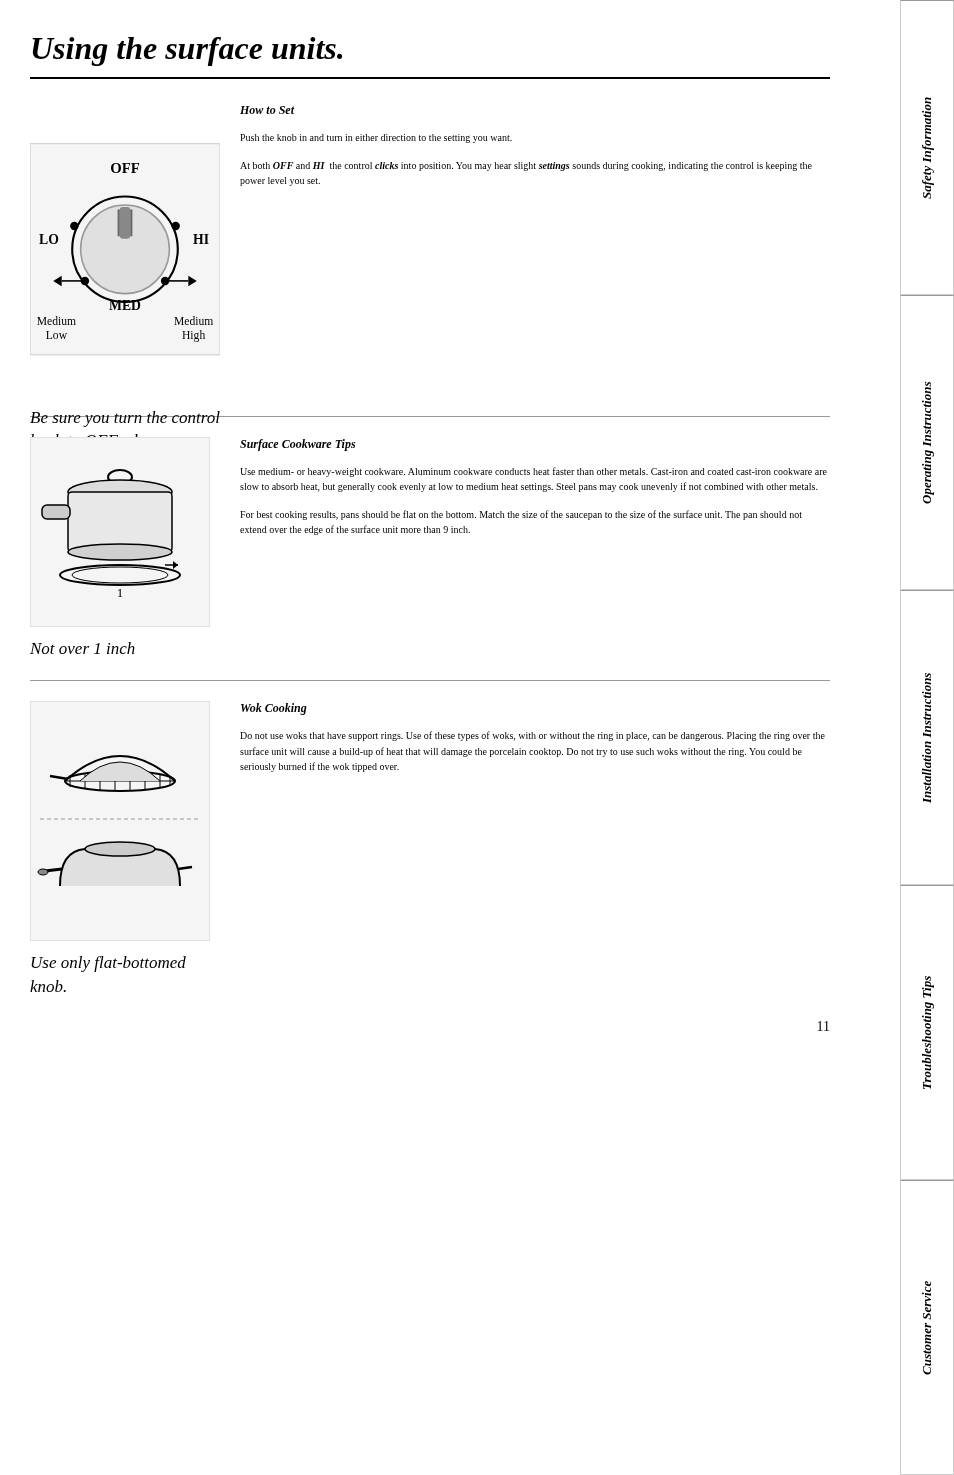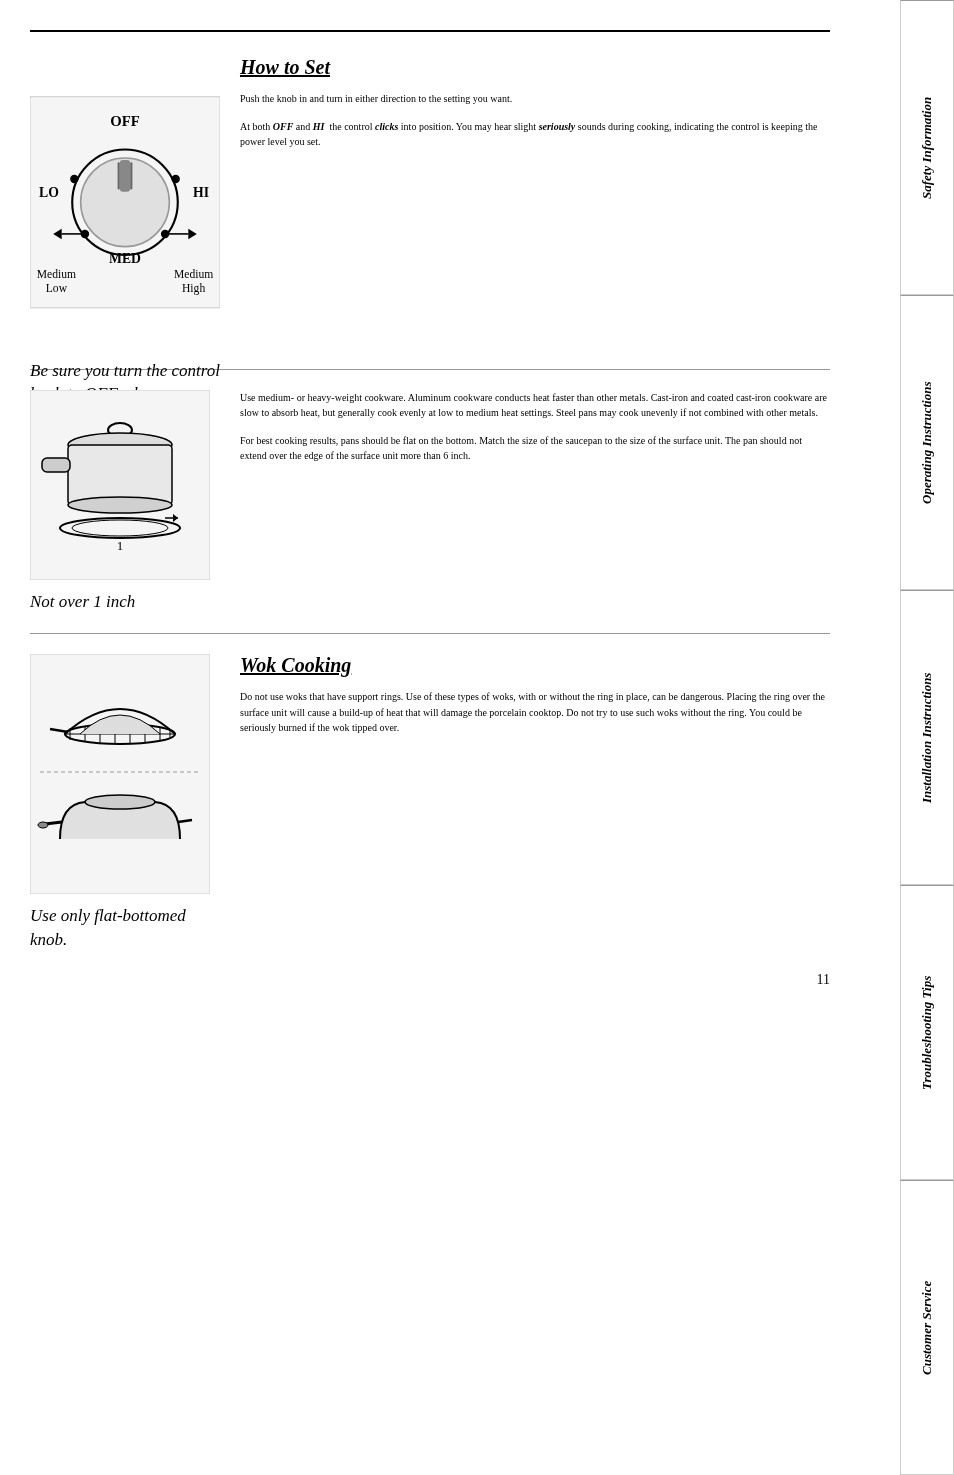--- a/index.html
+++ b/index.html
@@ -81,26 +81,25 @@
     .section-image {
       width: 190px;
       flex-shrink: 0;
     }
 
     .section-text {
       flex: 1;
     }
 
     .section-heading {
-      font-size: 20px;
+      font-size: 12px;
       font-style: italic;
       font-weight: bold;
       margin-bottom: 12px;
       font-family: Georgia, serif;
-      text-decoration: underline;
     }
 
     .section-body p {
       font-size: 10px;
       line-height: 1.55;
       margin-bottom: 12px;
       font-family: Georgia, serif;
     }
 
     .section-body p:last-child {
@@ -138,20 +137,21 @@
       font-size: 17px;
     }
   </style>
 </head>
 <body>
 
 <div style="display:flex; width:954px; min-height:1475px;">
 
   <div class="main-content">
 
+    <h1 class="page-title">Using the surface units.</h1>
     <hr class="title-rule">
 
     <div class="section">
       <div class="section-image">
         
         <svg class="knob-svg" viewBox="0 0 180 200" xmlns="http://www.w3.org/2000/svg">
 
           <rect width="180" height="200" fill="#f5f5f5" stroke="#ccc"></rect>
 
           <text x="90" y="28" text-anchor="middle" font-size="14" font-weight="bold" font-family="Georgia,serif">OFF</text>
@@ -190,21 +190,21 @@
           <text x="155" y="172" text-anchor="middle" font-size="11" font-family="Georgia,serif">Medium</text>
           <text x="155" y="185" text-anchor="middle" font-size="11" font-family="Georgia,serif">High</text>
         </svg>
         <div class="image-caption italic-note">Be sure you turn the control knob to OFF when you finish cooking.</div>
       </div>
 
       <div class="section-text">
         <h2 class="section-heading">How to Set</h2>
         <div class="section-body">
           <p>Push the knob in and turn in either direction to the setting you want.</p>
-          <p>At both <strong><em>OFF</em></strong> and <strong><em>HI</em></strong>&nbsp; the control <strong><em>clicks</em></strong> into position. You may hear slight <strong><em>seriously</em></strong> sounds during cooking, indicating the control is keeping the power level you set.</p>
+          <p>At both <strong><em>OFF</em></strong> and <strong><em>HI</em></strong>&nbsp; the control <strong><em>clicks</em></strong> into position. You may hear slight <strong><em>settings</em></strong> sounds during cooking, indicating the control is keeping the power level you set.</p>
         </div>
       </div>
     </div>
 
     <hr class="section-rule">
 
     <div class="section">
       <div class="section-image">
         
         <svg viewBox="0 0 180 190" width="180" height="190" xmlns="http://www.w3.org/2000/svg">
@@ -225,23 +225,24 @@
 
           <line x1="135" y1="128" x2="148" y2="128" stroke="#000" stroke-width="1.5"></line>
           <polygon points="148,128 143,124 143,132" fill="#000"></polygon>
 
           <text x="90" y="160" text-anchor="middle" font-size="13" font-family="Georgia,serif">1</text>
         </svg>
         <div class="image-caption italic-note">Not over 1 inch</div>
       </div>
 
       <div class="section-text">
+        <h2 class="section-heading">Surface Cookware Tips</h2>
         <div class="section-body">
           <p>Use medium- or heavy-weight cookware. Aluminum cookware conducts heat faster than other metals. Cast-iron and coated cast-iron cookware are slow to absorb heat, but generally cook evenly at low to medium heat settings. Steel pans may cook unevenly if not combined with other metals.</p>
-          <p>For best cooking results, pans should be flat on the bottom. Match the size of the saucepan to the size of the surface unit. The pan should not extend over the edge of the surface unit more than 6 inch.</p>
+          <p>For best cooking results, pans should be flat on the bottom. Match the size of the saucepan to the size of the surface unit. The pan should not extend over the edge of the surface unit more than 9 inch.</p>
         </div>
       </div>
     </div>
 
     <hr class="section-rule">
 
     <div class="section">
       <div class="section-image">
         
         <svg viewBox="0 0 180 240" width="180" height="240" xmlns="http://www.w3.org/2000/svg">

